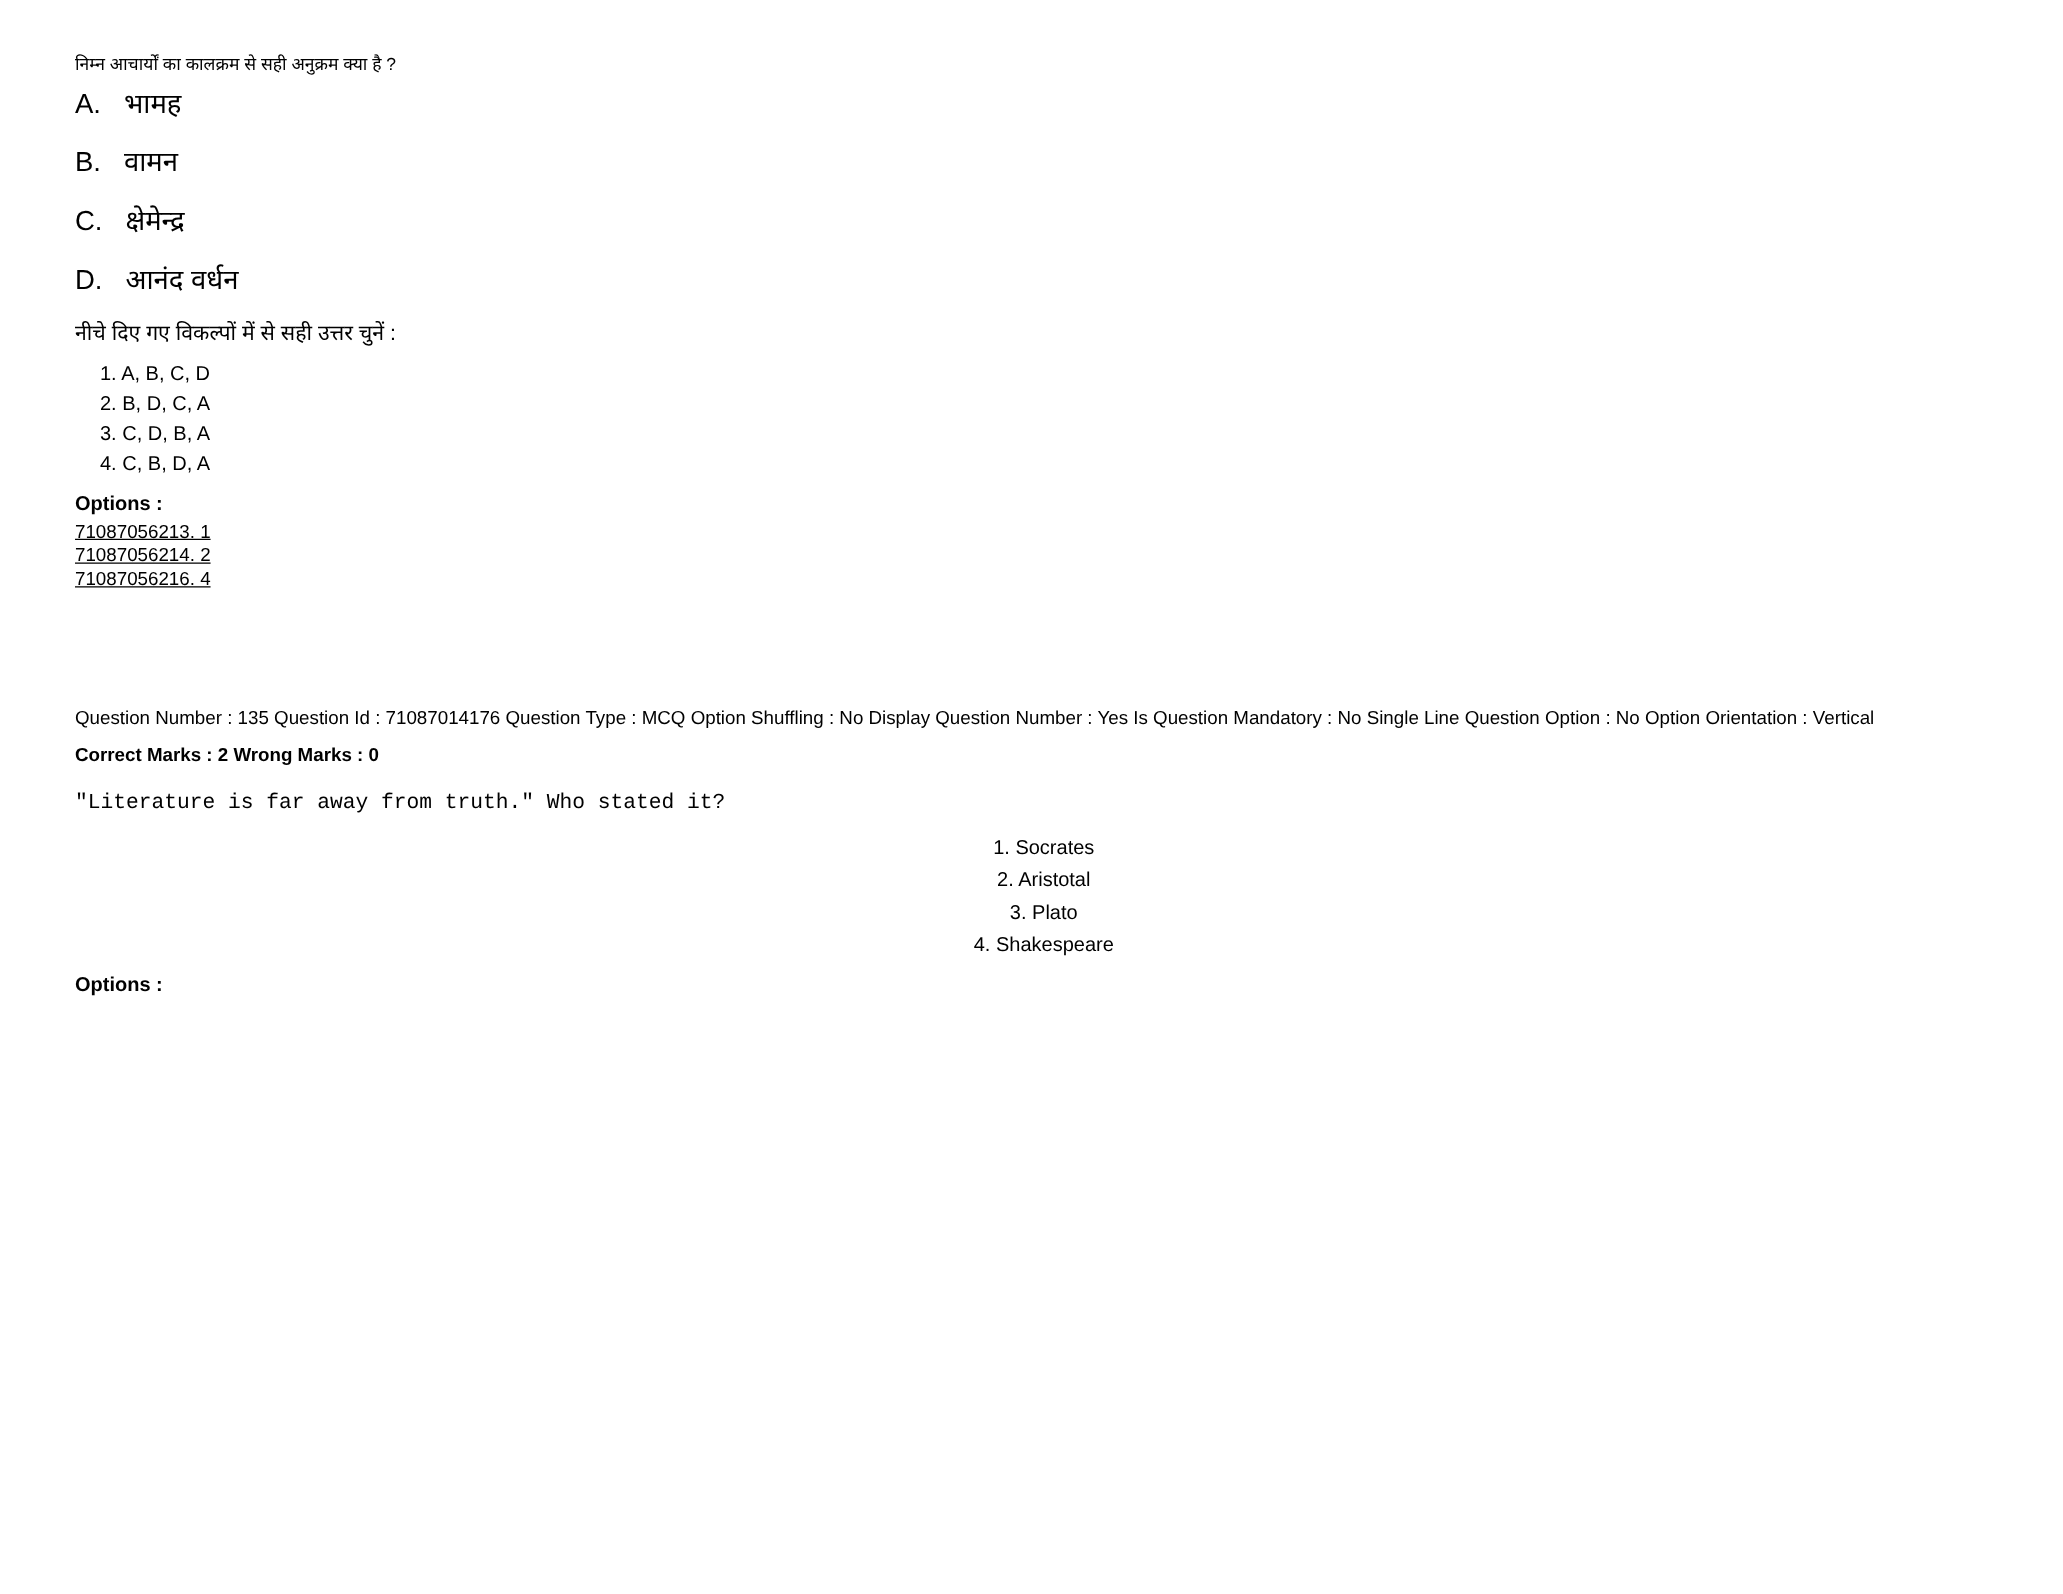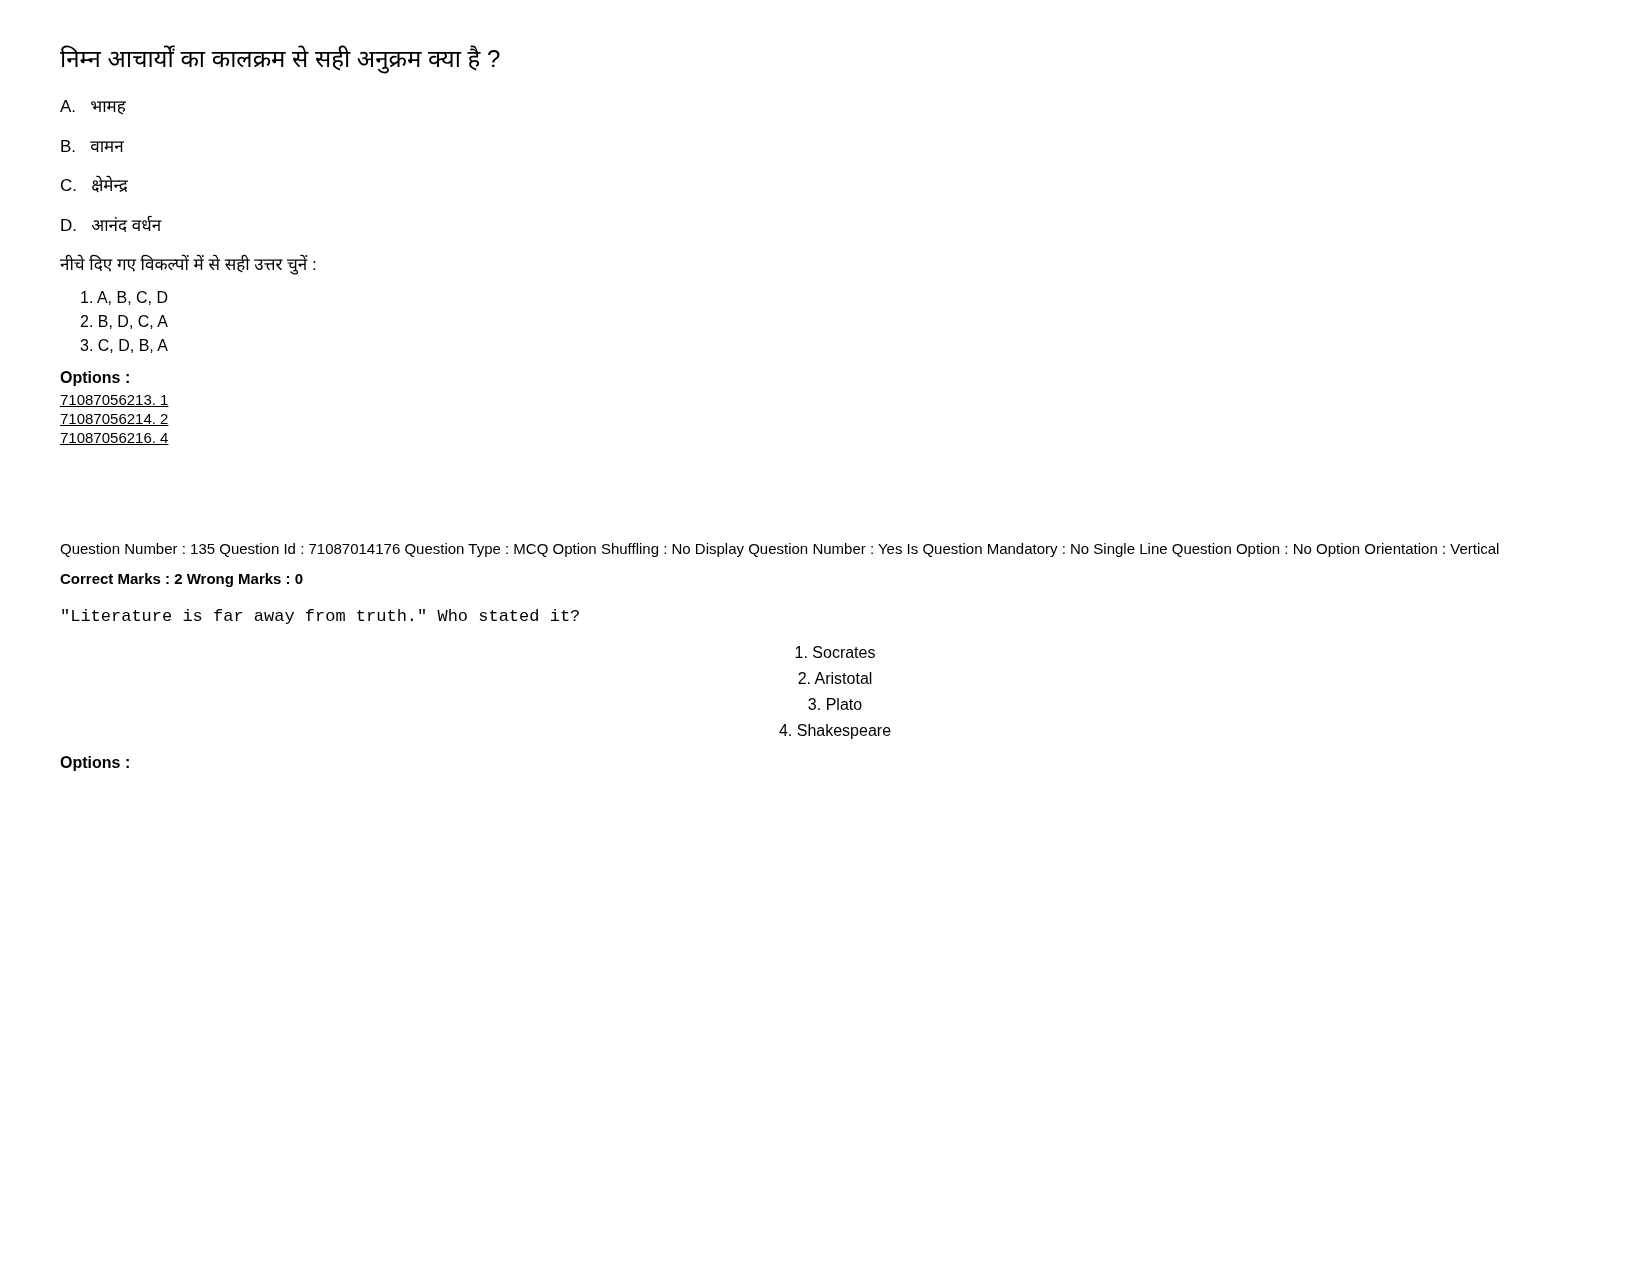--- a/index.html
+++ b/index.html
@@ -10,26 +10,26 @@
     body {
       background: #ffffff;
       font-family: Arial, sans-serif;
       font-size: 16px;
       color: #000000;
       padding: 40px 60px;
       width: 1650px;
       min-height: 1275px;
     }
     .question-text {
-      font-size: 24px;
-      margin-bottom: 16px;
+      font-size: 14px;
+      margin-bottom: 4px;
       line-height: 1.6;
     }
     .option-item {
-      font-size: 17px;
+      font-size: 22px;
       margin-bottom: 14px;
       line-height: 1.5;
     }
     .sub-question {
       font-size: 17px;
       margin-top: 10px;
       margin-bottom: 14px;
     }
     .numbered-options {
       list-style: none;
@@ -108,20 +108,21 @@
       <span>आनंद वर्धन</span>
     </p>
   </div>
 
   <p class="sub-question">नीचे दिए गए विकल्पों में से सही उत्तर चुनें :</p>
 
   <ul class="numbered-options">
     <li>1. A, B, C, D</li>
     <li>2. B, D, C, A</li>
     <li>3. C, D, B, A</li>
+    <li>4. C, B, D, A</li>
   </ul>
 
   <p class="options-label">Options :</p>
 
   <div>
     <p class="option-code">71087056213. 1</p>
     <p class="option-code">71087056214. 2</p>
     <p class="option-code">71087056216. 4</p>
   </div>
 </div>

